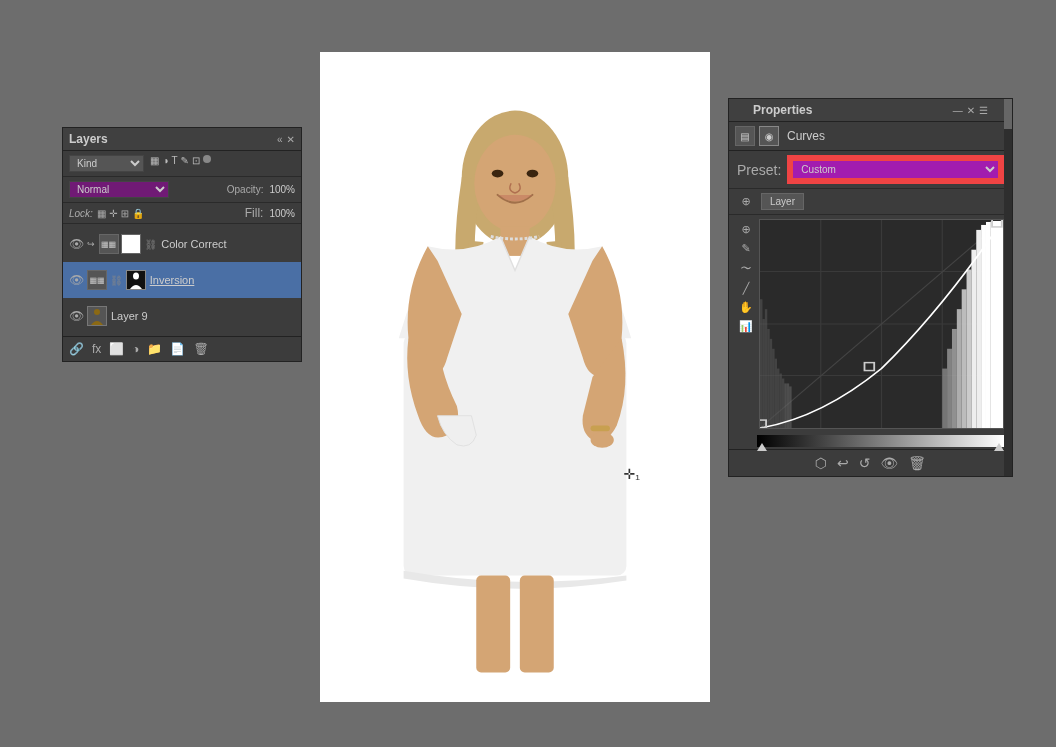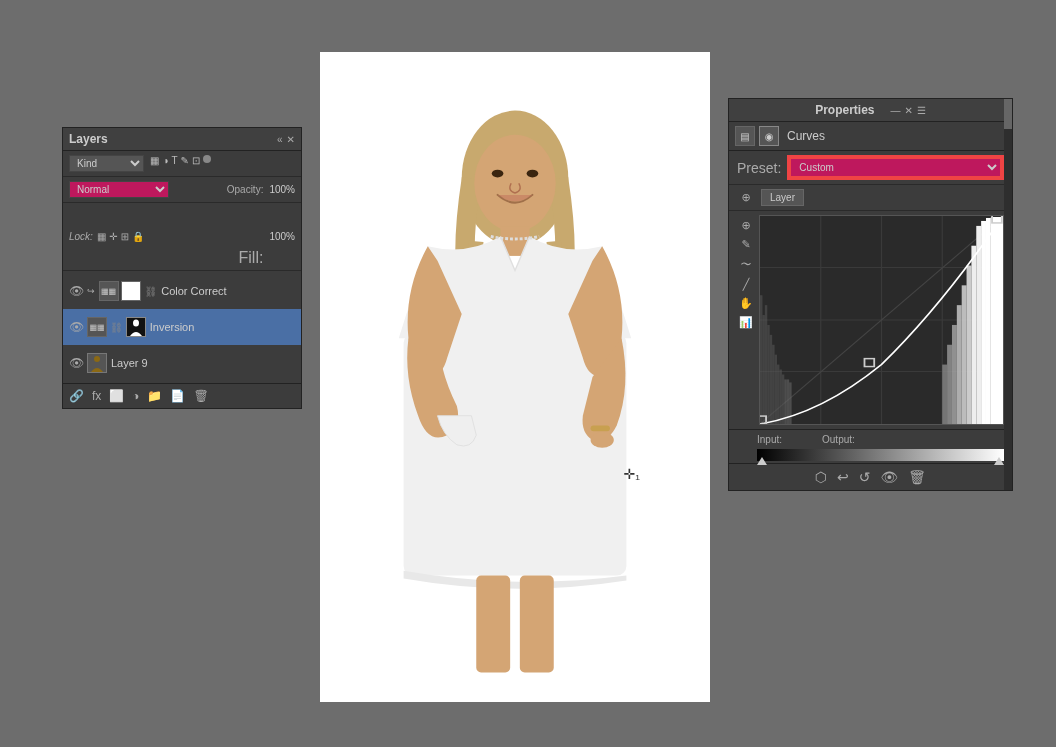--- a/index.html
+++ b/index.html
@@ -82,21 +82,21 @@
 
     
     .blend-row {
       display: flex;
       align-items: center;
       padding: 4px 6px;
       gap: 4px;
       border-bottom: 1px solid #2a2a2a;
     }
     .blend-select {
-      background: #be185d;
+      background: #701a75;
       color: #ccc;
       border: 1px solid #444;
       font-size: 10px;
       padding: 1px 3px;
       width: 100px;
     }
     .opacity-label {
       margin-left: auto;
       color: #aaa;
       font-size: 10px;
@@ -120,22 +120,21 @@
       font-size: 10px;
       font-style: italic;
     }
     .lock-icons {
       display: flex;
       gap: 3px;
     }
     .fill-label {
       margin-left: auto;
       color: #aaa;
-      font-size: 16px;
-      margin-top: 43px;
+      font-size: 12px;
     }
     .fill-value {
       color: #ccc;
       font-size: 10px;
       margin-left: 2px;
     }
 
     
     .layers-list {
       padding: 2px 0;
@@ -185,20 +184,21 @@
     .layer-chain {
       color: #888;
       font-size: 10px;
     }
     .layer-name {
       color: #ccc;
       font-size: 11px;
       flex: 1;
     }
     .layer-name.underline {
+      text-decoration: underline;
     }
 
     
     .panel-footer {
       display: flex;
       align-items: center;
       padding: 5px 6px;
       border-top: 1px solid #222;
       gap: 8px;
     }
@@ -254,21 +254,21 @@
       width: 285px;
       background: #3c3c3c;
       border: 1px solid #222;
     }
 
     .prop-header {
       background: #404040;
       padding: 4px 24px;
       display: flex;
       align-items: center;
-      justify-content: center;
+      justify-content: space-between;
       border-bottom: 1px solid #222;
       gap: 16px;
     }
     .prop-title {
       font-size: 12px;
       color: #ccc;
       font-weight: bold;
     }
     .prop-header-icons {
       display: flex;
@@ -310,23 +310,23 @@
       padding: 4px 8px;
       gap: 6px;
       border-bottom: 1px solid #2a2a2a;
     }
     .preset-label {
       color: #aaa;
       font-size: 14px;
     }
     .preset-select {
       flex: 1;
-      background: #be185d;
-      color: #ccc;
-      border: 4px solid #ef4444;
+      background: #a21caf;
+      color: #ccc;
+      border: 6px solid #ef4444;
       font-size: 10px;
       padding: 2px 4px;
     }
 
     .channel-row {
       display: flex;
       align-items: center;
       padding: 4px 8px;
       gap: 6px;
       border-bottom: 1px solid #2a2a2a;
@@ -701,24 +701,20 @@
 
         <rect x="195" y="0" width="8" height="8" fill="none" stroke="#ccc" stroke-width="1.5" transform="translate(-4, -1)"></rect>
 
         <rect x="0" y="206" width="8" height="8" fill="none" stroke="#ccc" stroke-width="1.5" transform="translate(-3, -4)"></rect>
 
         <rect x="90" y="148" width="8" height="8" fill="none" stroke="#ccc" stroke-width="1.5" transform="translate(-4, -4)"></rect>
       </svg>
     </div>
   </div>
 
-  <div class="input-output-row">
-    <span class="io-label">Input:</span>
-    <span class="io-label">Output:</span>
-  </div>
 
   <div class="gradient-bar-row">
     <div class="gradient-bar">
       <div class="gradient-handle-left"></div>
       <div class="gradient-handle-right"></div>
     </div>
   </div>
 
   <div class="prop-panel-scroll">
     <div class="prop-panel-scroll-thumb"></div>

